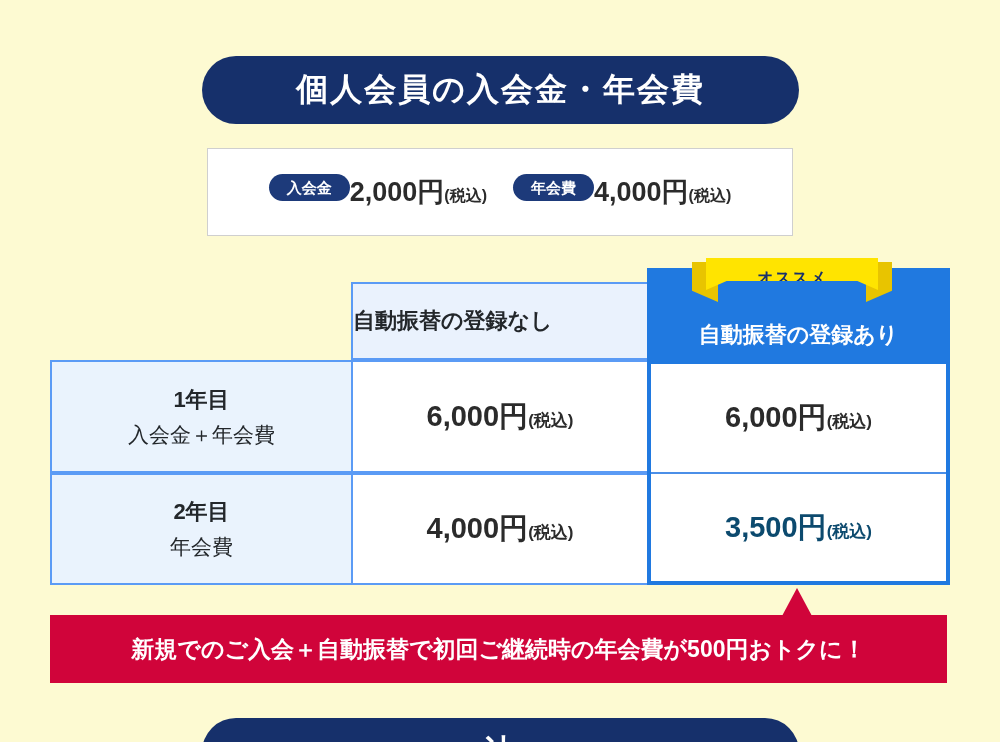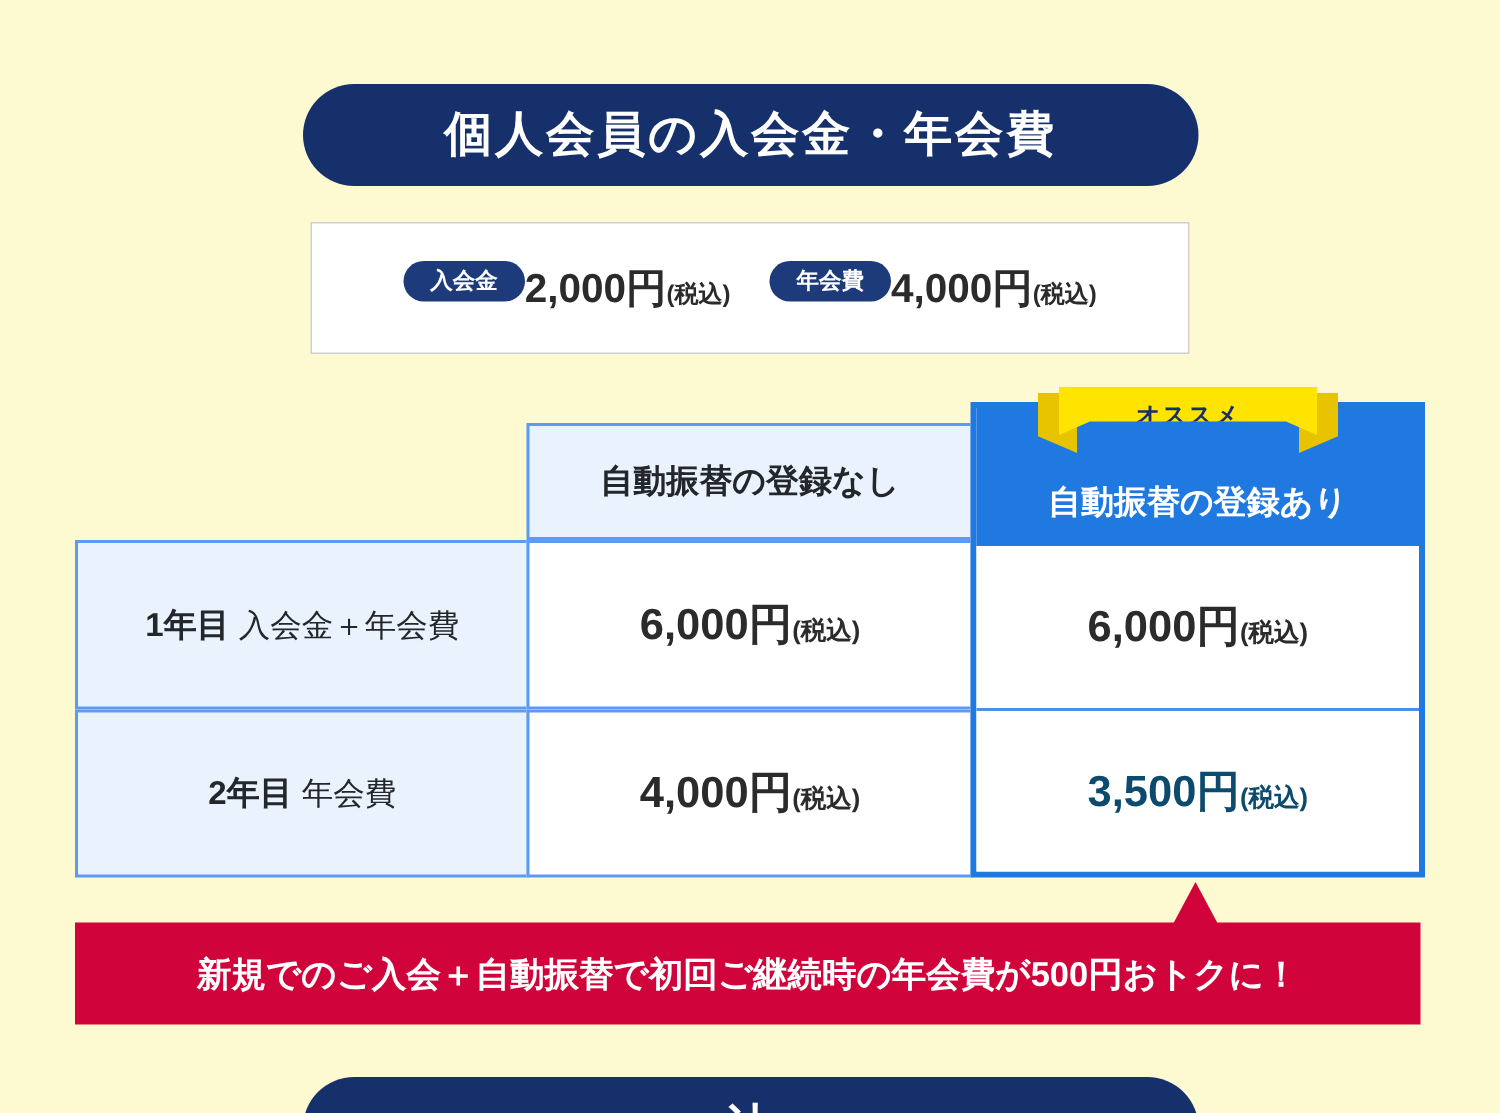--- a/index.html
+++ b/index.html
@@ -107,38 +107,37 @@
     position: absolute;
     left: 301px;
     top: 14px;
     width: 298px;
     height: 78px;
     background: #eaf2fd;
     border: 2px solid #5b9bf5;
     box-sizing: border-box;
     display: flex;
     align-items: center;
-    justify-content: center;
   }
   .hdr-plain .hdr-text {
     font-size: 22px;
     font-weight: bold;
     color: #23272b;
   }
 
   
   .lbl-cell {
     position: absolute;
     left: 0;
     width: 303px;
     background: #eaf3fd;
     border: 2px solid #5b9bf5;
     box-sizing: border-box;
     display: flex;
-    flex-direction: row;
+    flex-direction: column;
     align-items: center;
     justify-content: center;
     gap: 6px;
   }
   .lbl-cell.row1 { top: 92px; height: 113px; }
   .lbl-cell.row2 { top: 205px; height: 112px; }
   .lbl-top {
     font-size: 22px;
     font-weight: bold;
     color: #23272b;

